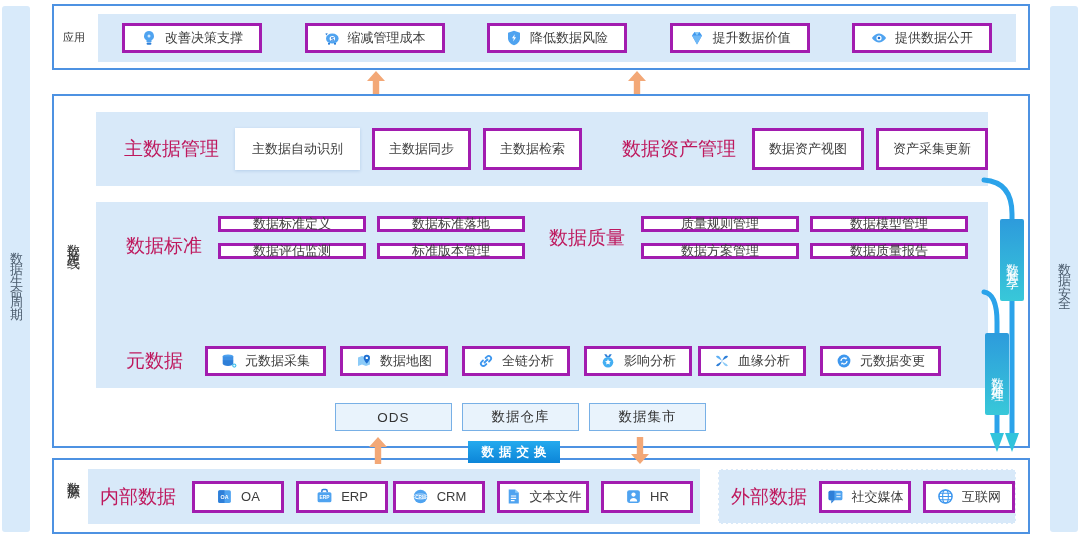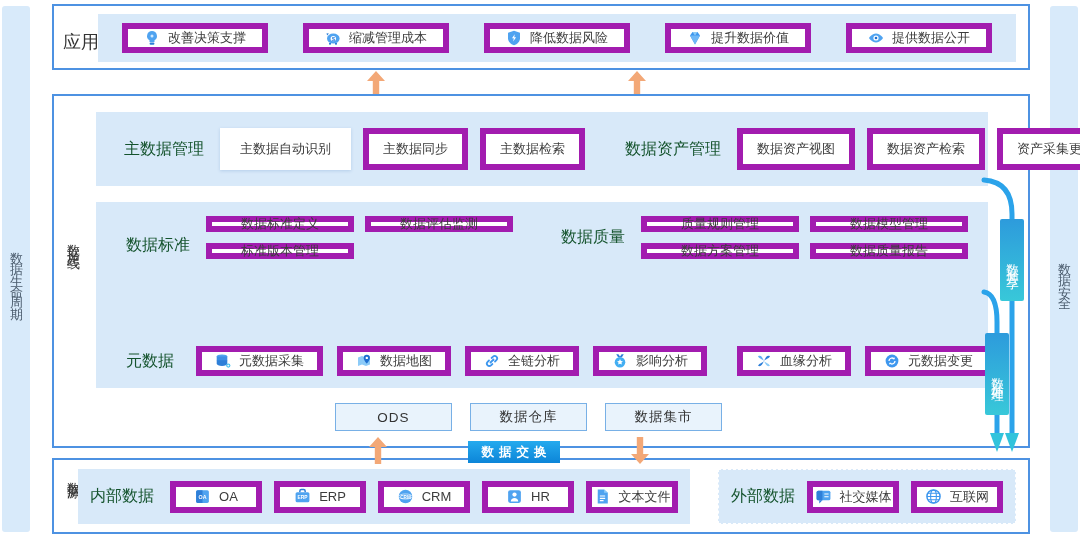--- a/index.html
+++ b/index.html
@@ -7,41 +7,41 @@
           font-family:"Liberation Sans",sans-serif;overflow:hidden;}
 
   
   .vstrip{position:absolute;width:28px;background:#D8EAFA;border-radius:3px;
           display:flex;align-items:center;justify-content:center;}
   .vstrip .vtext{writing-mode:vertical-lr;letter-spacing:11px;color:#4A5B6C;
           font-size:13px;padding-top:11px;}
 
   
   .section{position:absolute;border:2px solid #4D92E2;background:#fff;box-sizing:border-box;}
-  .hlabel{position:absolute;color:#333;font-size:18px;}
+  .hlabel{position:absolute;color:#333;font-size:11px;}
   .vlabel{position:absolute;writing-mode:vertical-lr;color:#333;font-size:13px;
           letter-spacing:4px;}
 
   .panel{position:absolute;background:#D8E9F9;box-sizing:border-box;}
   .flexrow{display:flex;align-items:center;}
 
-  .chip{background:#fff;border:6px solid #a21caf;display:inline-flex;align-items:center;
+  .chip{background:#fff;border:3px solid #a21caf;display:inline-flex;align-items:center;
         justify-content:center;gap:8px;color:#3C3C3C;font-size:13px;white-space:nowrap;
         box-sizing:border-box;}
   .chip.noborder{border-color:#fff;box-shadow:0 1px 3px rgba(80,130,190,.25);}
   .chip .ic{display:flex;align-items:center;}
 
   .app-chip{height:30px;padding:0 16px;flex:0 0 auto;}
   .row-chip{height:42px;padding:0 14px;}
   .grid-chip{width:148px;height:16px;}
   .meta-chip{height:30px;padding:0 13px;}
   .src-chip{height:32px;padding:0 13px;min-width:92px;}
 
   .grid2{display:grid;grid-template-columns:148px 148px;gap:11px 11px;}
-  .grouplbl{color:#14532d;font-size:16px;white-space:nowrap;}
+  .grouplbl{color:#be185d;font-size:19px;white-space:nowrap;}
 
   .storebox{width:117px;height:28px;background:#E9F3FC;border:1px solid #78B0E6;
         display:flex;align-items:center;justify-content:center;color:#333;
         font-size:13.5px;box-sizing:border-box;letter-spacing:1px;}
 
   .badge-exchange{position:absolute;left:468px;top:441px;width:92px;height:22px;
         background:linear-gradient(180deg,#25AAEE,#0C85D8);color:#fff;font-size:12.5px;
         font-weight:bold;letter-spacing:5px;display:flex;align-items:center;
         justify-content:center;z-index:7;padding-left:5px;box-sizing:border-box;}
   .vbadge{position:absolute;width:24px;background:linear-gradient(180deg,#2D9BDC,#38C8D9);
@@ -151,36 +151,36 @@
         </div>
       <div class="chip row-chip" style="margin-left:12px;">
           <span>主数据检索</span>
         </div>
 
       <span class="grouplbl" style="margin-left:40px;text-align:center;">数据资产管理</span>
       <div class="chip row-chip" style="margin-left:16px;">
           <span>数据资产视图</span>
         </div>
       <div class="chip row-chip" style="margin-left:12px;">
-          <span>数据资产检索</span>
-        </div>
-      <div class="chip row-chip" style="margin-left:12px;">
           <span>资产采集更新</span>
         </div>
     </div>
 
     <div class="panel" style="left:42px;top:106px;width:892px;height:186px;padding:14px 16px 12px 16px;display:flex;flex-direction:column;justify-content:space-between;">
       <div class="flexrow" style="justify-content:space-between;padding:0 4px;">
         <div class="flexrow">
           <span class="grouplbl" style="margin:16px 16px 0 10px;">数据标准</span>
           <div class="grid2">
             <div class="chip grid-chip">
                 <span>数据标准定义</span>
               </div>
             <div class="chip grid-chip">
+                <span>数据标准落地</span>
+              </div>
+            <div class="chip grid-chip">
                 <span>数据评估监测</span>
               </div>
             <div class="chip grid-chip">
                 <span>标准版本管理</span>
               </div>
           </div>
         </div>
         <div class="flexrow">
           <span class="grouplbl" style="margin-right:16px;">数据质量</span>
           <div class="grid2" style="grid-template-columns:158px 158px;">
@@ -239,21 +239,21 @@
         <div class="chip meta-chip" style="margin-left:14px;justify-content:center;">
           <span class="ic">
               <svg width="16" height="16" viewBox="0 0 16 16">
                 <path d="M4.2 1.3h2.2L8 3.4l1.6-2.1h2.2L9.9 4.3H6.1z" fill="#2E7FD8"></path>
                 <circle cx="8" cy="9.2" r="5.3" fill="#43AEF2"></circle>
                 <path d="M8 6.1l.9 1.8 2 .3-1.4 1.4.3 2L8 10.7l-1.8.9.3-2-1.4-1.4 2-.3z" fill="#fff"></path>
               </svg>
             </span>
           <span>影响分析</span>
         </div>
-        <div class="chip meta-chip" style="margin-left:30px;">
+        <div class="chip meta-chip" style="margin-left:6px;">
           <span class="ic">
               <svg width="16" height="16" viewBox="0 0 16 16">
                 <path d="M8 8C5 5 3.5 6 2 3.2 5 2 6 4 8 8z" fill="#5FB0F4"></path>
                 <path d="M8 8c3-3 4.5-2 6-4.8C11 2 10 4 8 8z" fill="#2E7FD8"></path>
                 <path d="M8 8c-3 3-4.5 2-6 4.8C5 14 6 12 8 8z" fill="#2E7FD8"></path>
                 <path d="M8 8c3 3 4.5 2 6 4.8C11 14 10 12 8 8z" fill="#8CCBF8"></path>
               </svg>
             </span>
           <span>血缘分析</span>
         </div>
@@ -263,21 +263,21 @@
                 <circle cx="8" cy="8" r="6.4" fill="#3E97EE"></circle>
                 <path d="M5 8a3 3 0 0 1 5.1-2.1M11 8a3 3 0 0 1-5.1 2.1" stroke="#fff" stroke-width="1.3" fill="none"></path>
                 <path d="M10.7 4.2v2.1H8.6zM5.3 11.8V9.7h2.1z" fill="#fff"></path>
               </svg>
             </span>
           <span>元数据变更</span>
         </div>
       </div>
     </div>
 
-    <div class="flexrow" style="position:absolute;left:281px;top:307px;gap:18px;">
+    <div class="flexrow" style="position:absolute;left:281px;top:307px;gap:10px;">
       <div class="storebox">
           <span>ODS</span>
         </div>
       <div class="storebox">
           <span>数据仓库</span>
         </div>
       <div class="storebox">
           <span>数据集市</span>
         </div>
     </div>
@@ -294,21 +294,21 @@
   <div class="vbadge" style="left:1000px;top:219px;height:82px;">
     <span class="vtext">数据共享</span>
   </div>
   <div class="vbadge" style="left:985px;top:333px;height:82px;">
     <span class="vtext">数据处理</span>
   </div>
 
   <div class="section" style="left:52px;top:458px;width:978px;height:76px;">
     <span class="vlabel" style="left:10px;top:12px;letter-spacing:2px;">数据源</span>
 
-    <div class="panel flexrow" style="left:24px;top:9px;width:612px;height:55px;padding:0 12px;">
+    <div class="panel flexrow" style="left:34px;top:9px;width:612px;height:55px;padding:0 12px;">
       <span class="grouplbl">内部数据</span>
       <div class="chip src-chip" style="margin-left:16px;">
         <span class="ic">
             <svg width="17" height="17" viewBox="0 0 16 16">
               <rect x="2" y="2" width="12" height="12" rx="1.5" fill="#4FA3F0"></rect>
               <path d="M2 3.5A1.5 1.5 0 0 1 3.5 2H8v12H3.5A1.5 1.5 0 0 1 2 12.5z" fill="#2E7FD8"></path>
               <text x="8" y="10.4" font-size="5" text-anchor="middle" fill="#fff" font-weight="bold">OA</text>
             </svg>
           </span>
         <span>OA</span>
@@ -316,51 +316,51 @@
       <div class="chip src-chip" style="margin-left:12px;">
         <span class="ic">
             <svg width="17" height="17" viewBox="0 0 16 16">
               <path d="M5.5 4V2.9A1.4 1.4 0 0 1 6.9 1.5h2.2a1.4 1.4 0 0 1 1.4 1.4V4" fill="none" stroke="#2E7FD8" stroke-width="1.4"></path>
               <rect x="1.5" y="4" width="13" height="9.5" rx="1.5" fill="#4FA3F0"></rect>
               <text x="8" y="10.8" font-size="4.6" text-anchor="middle" fill="#fff" font-weight="bold">ERP</text>
             </svg>
           </span>
         <span>ERP</span>
       </div>
-      <div class="chip src-chip" style="margin-left:12px;">
+      <div class="chip src-chip" style="margin-left:5px;">
         <span class="ic">
             <svg width="17" height="17" viewBox="0 0 16 16">
               <circle cx="8" cy="8" r="6.4" fill="#4FA3F0"></circle>
               <ellipse cx="8" cy="8" rx="6.4" ry="2.4" fill="none" stroke="#fff" stroke-width=".7" opacity=".8"></ellipse>
               <text x="8" y="9.9" font-size="4.4" text-anchor="middle" fill="#fff" font-weight="bold">CRM</text>
             </svg>
           </span>
         <span>CRM</span>
-      </div>
-      <div class="chip src-chip" style="margin-left:12px;">
-        <span class="ic">
-            <svg width="17" height="17" viewBox="0 0 16 16">
-              <rect x="2" y="2" width="12" height="12" rx="2" fill="#4FA3F0"></rect>
-              <circle cx="8" cy="6.2" r="2" fill="#fff"></circle>
-              <path d="M4.5 12.6c0-1.9 1.6-3.2 3.5-3.2s3.5 1.3 3.5 3.2z" fill="#fff"></path>
-            </svg>
-          </span>
-        <span>HR</span>
       </div>
       <div class="chip src-chip" style="margin-left:12px;">
         <span class="ic">
             <svg width="17" height="17" viewBox="0 0 16 16">
               <path d="M3.5 1.5h6L13 4.5v10H3.5z" fill="#4FA3F0"></path>
               <path d="M9.5 1.5 13 4.5H9.5z" fill="#8CCBF8"></path>
               <g stroke="#fff" stroke-width="1.1">
                 <path d="M5.5 7.5h5M5.5 9.7h5M5.5 11.9h3.5"></path>
               </g>
             </svg>
           </span>
         <span>文本文件</span>
+      </div>
+      <div class="chip src-chip" style="margin-left:12px;">
+        <span class="ic">
+            <svg width="17" height="17" viewBox="0 0 16 16">
+              <rect x="2" y="2" width="12" height="12" rx="2" fill="#4FA3F0"></rect>
+              <circle cx="8" cy="6.2" r="2" fill="#fff"></circle>
+              <path d="M4.5 12.6c0-1.9 1.6-3.2 3.5-3.2s3.5 1.3 3.5 3.2z" fill="#fff"></path>
+            </svg>
+          </span>
+        <span>HR</span>
       </div>
     </div>
 
     <div class="panel flexrow dashedpanel" style="left:664px;top:9px;width:298px;height:55px;padding:0 12px;">
       <span class="grouplbl">外部数据</span>
       <div class="chip src-chip" style="margin-left:12px;">
         <span class="ic">
             <svg width="17" height="17" viewBox="0 0 16 16">
               <rect x="1.5" y="2.5" width="13" height="9" rx="1.5" fill="#4FA3F0"></rect>
               <path d="M1.5 4A1.5 1.5 0 0 1 3 2.5h4v9H3A1.5 1.5 0 0 1 1.5 10z" fill="#2E7FD8"></path>

